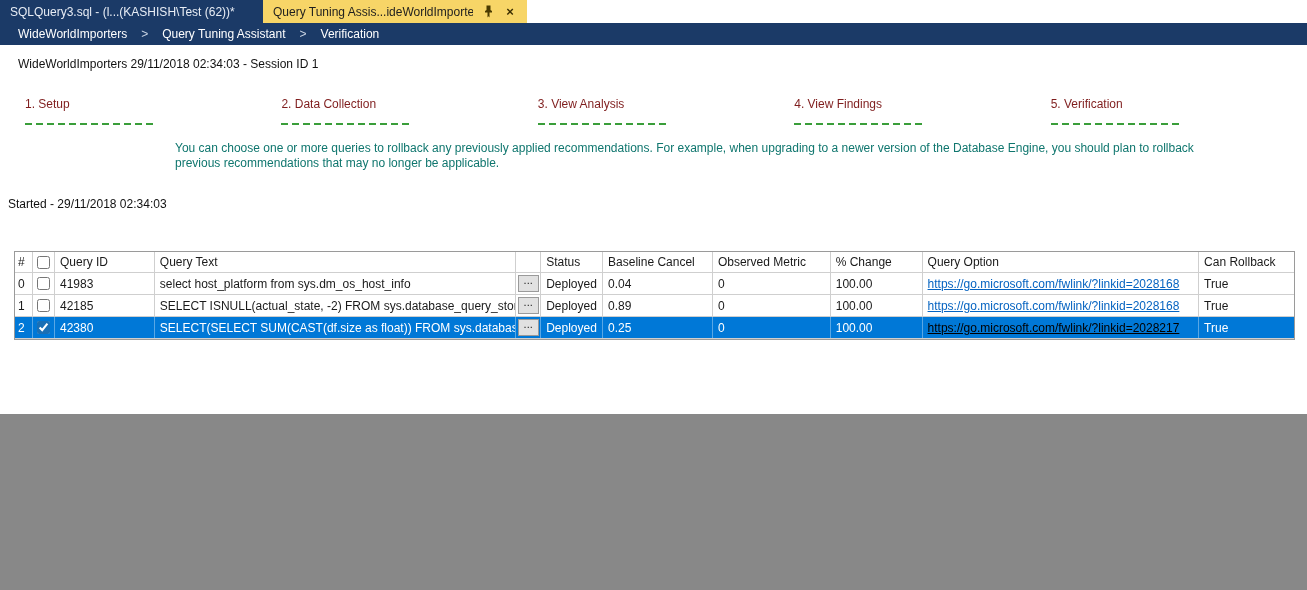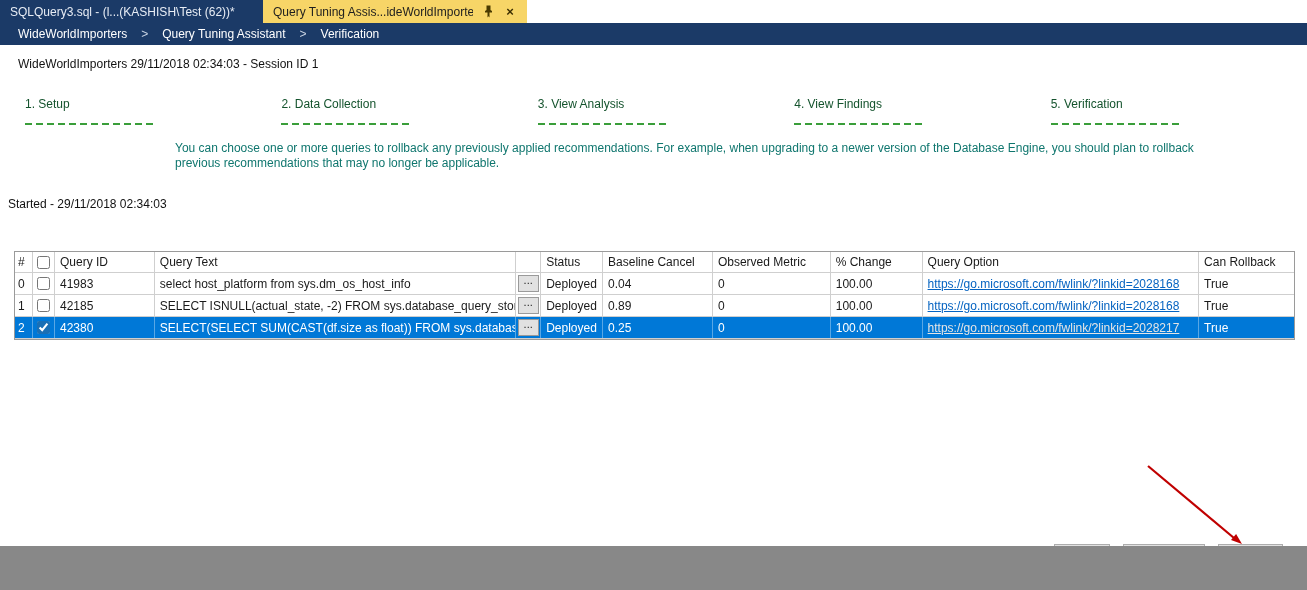--- a/index.html
+++ b/index.html
@@ -1,18 +1,18 @@
 <!DOCTYPE html>
 <html style="--titlebar: #1b3a67; --active_tab: #f7d567; --selection: #0078d7; --link: #0563c1; --step_green: #3a9e3a; --annotation_red: #c00000; --button_bg: #e1e1e1; --button_border: #adadad;"><head>
 <meta charset="utf-8">
 <style>
   * { box-sizing: border-box; margin: 0; padding: 0; }
   body { background: #888; }
   .page {
-    position: relative; width: 1307px; height: 546px; background: #fff;
+    position: relative; width: 1307px; height: 414px; background: #fff;
     font-family: "Liberation Sans", sans-serif; font-size: 12px; color: #1a1a1a;
     overflow: hidden;
   }
 
   
   .tabstrip { display: flex; height: 23px; background: #fff; }
   .tab { display: flex; align-items: center; padding: 0 10px; white-space: nowrap; overflow: hidden; cursor: default; }
   .tab.inactive { width: 263px; background: var(--titlebar, #1b3a67); color: #e8edf5; }
   .tab.active { width: 264px; background: var(--active_tab, #f7d567); color: #1e1e1e; gap: 8px; }
   .tab.active .tab-label { flex: 1; overflow: hidden; }
@@ -25,21 +25,21 @@
     color: #ffffff; padding-left: 18px;
   }
   .crumb { margin-right: 14px; white-space: nowrap; }
   .crumb-sep { margin-right: 14px; color: #c9d4e4; }
 
   
   .session-title { margin: 12px 16px 0 18px; color: #111; }
 
   .steps { display: flex; margin: 26px 0 0 25px; }
   .step { width: 260px; }
-  .step-label { color: #14532d; }
+  .step-label { color: #7f1d1d; }
   .step-dashes {
     margin-top: 12px; width: 132px; height: 2px;
     background: repeating-linear-gradient(90deg, var(--step_green, #3a9e3a) 0 7px, transparent 7px 11px);
   }
 
   .wizard-desc { margin: 16px 24px 0 175px; width: 1062px; line-height: 15px; color: #0f766e; }
   .started-label { margin: 26px 0 0 8px; color: #111; }
 
   
   .grid { margin: 40px 0 0 14px; width: 1281px; border: 1px solid #9a9a9a; background: #fff; }
@@ -56,21 +56,21 @@
   .c-ell   { width: 25px;  justify-content: center; padding: 0; }
   .c-stat  { width: 62px;  }
   .c-base  { width: 110px; }
   .c-obs   { width: 118px; }
   .c-chg   { width: 92px;  }
   .c-opt   { width: 277px; }
   .c-roll  { width: 95px;  border-right: none; }
 
   .grid-row.selected { background: var(--selection, #0078d7); color: #fff; }
   .grid-row.selected .cell { border-right-color: rgba(255,255,255,0.35); }
-  .grid-row.selected .grid-link { color: #e5e5e5; }
+  .grid-row.selected .grid-link { color: #000000; }
 
   .grid-link { color: var(--link, #0563c1); text-decoration: underline; cursor: pointer; }
 
   .ellipsis-btn {
     width: 21px; height: 17px; background: var(--button_bg, #e1e1e1);
     border: 1px solid #9a9a9a; font-size: 11px; line-height: 8px;
     display: flex; align-items: flex-start; justify-content: center; cursor: default; color: #222;
   }
   input[type="checkbox"] { width: 13px; height: 13px; accent-color: #1a6fb5; }
 

